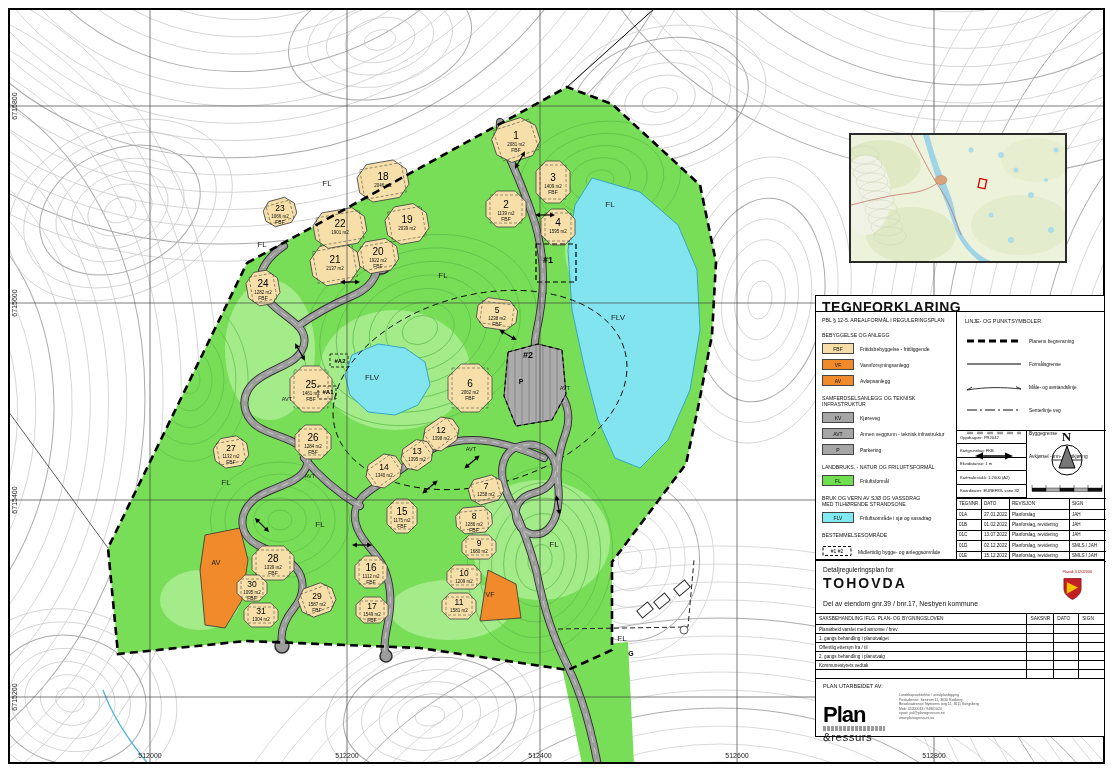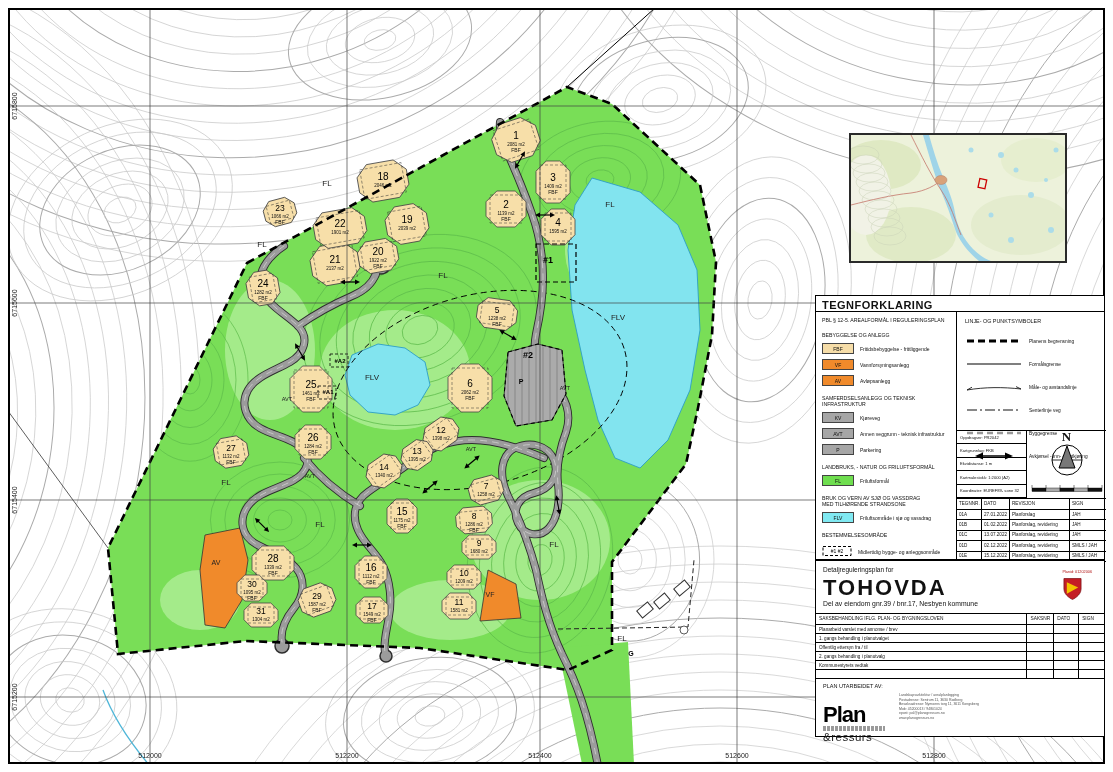--- a/index.html
+++ b/index.html
@@ -3,21 +3,21 @@
 <meta charset="utf-8">
 <style>
   html,body{margin:0;padding:0;background:#e8e8e8;}
   .sheet{position:relative;width:1113px;height:772px;background:#fff;overflow:hidden;
          font-family:"Liberation Sans","DejaVu Sans",sans-serif;color:#111;}
   .frame{position:absolute;left:8px;top:8px;width:1093px;height:752px;border:2px solid #000;overflow:hidden;}
   #map-svg{position:absolute;left:-10px;top:-10px;}
   .panel{position:absolute;background:#fff;border:1px solid #000;box-sizing:border-box;}
   
   .legend{left:815px;top:295px;width:290px;height:265px;}
-  .legend-header{height:16px;border-bottom:1px solid #000;font-size:11px;font-weight:bold;
+  .legend-header{height:16px;border-bottom:1px solid #000;font-size:14px;font-weight:bold;
                  letter-spacing:.5px;padding:3px 0 0 6px;box-sizing:border-box;}
   .legend-left{position:absolute;left:0;top:16px;width:140px;height:248px;padding:5px 2px 0 6px;box-sizing:border-box;}
   .lg-pbl{font-size:5.2px;margin-bottom:9px;}
   .lg-sec-head{font-size:5.2px;margin:9px 0 5px 0;white-space:pre-line;}
   .lg-row{display:flex;align-items:center;margin-bottom:5px;}
   .lg-swatch{width:30px;height:9px;border:1px solid #444;font-size:5px;display:flex;align-items:center;
              justify-content:center;margin-right:6px;flex:0 0 30px;}
   .lg-label{font-size:5px;}
   .lsym-box{position:absolute;left:140px;top:16px;width:150px;height:119px;border-left:1px solid #000;
             border-bottom:1px solid #000;box-sizing:border-box;padding:6px 0 0 8px;}
@@ -34,21 +34,21 @@
   .rev-table{position:absolute;left:140px;top:202px;width:150px;height:63px;border-left:1px solid #000;
              border-top:1px solid #000;box-sizing:border-box;font-size:4.6px;}
   .rev-row{display:flex;height:10.4px;border-bottom:1px solid #000;box-sizing:border-box;}
   .rev-row.hdr{height:11px;}
   .rev-c{border-right:1px solid #000;padding:1.5px 0 0 2px;box-sizing:border-box;overflow:hidden;}
   .rev-c1{width:25px;} .rev-c2{width:28px;} .rev-c3{width:60px;} .rev-c4{width:36px;border-right:none;}
   
   .title-block{left:815px;top:560px;width:290px;height:177px;}
   .tb-top{position:relative;height:52px;border-bottom:1px solid #000;}
   .tb-type{position:absolute;left:7px;top:5px;font-size:6.5px;}
-  .tb-title{position:absolute;left:7px;top:14px;font-size:22px;font-weight:bold;letter-spacing:2px;}
+  .tb-title{position:absolute;left:7px;top:14px;font-size:14px;font-weight:bold;letter-spacing:2px;}
   .tb-sub{position:absolute;left:7px;top:39px;font-size:6.8px;}
   .tb-planid{position:absolute;right:12px;top:9px;font-size:3.8px;color:#b01010;}
   .tb-shield{position:absolute;right:22px;top:16px;}
   .saks-hdr{display:flex;height:11px;border-bottom:1px solid #000;box-sizing:border-box;font-size:4.8px;}
   .saks-c{border-right:1px solid #000;padding:2px 0 0 3px;box-sizing:border-box;overflow:hidden;}
   .saks-main{width:213px;} .saks-sn{width:27px;} .saks-da{width:25px;} .saks-si{width:25px;border-right:none;}
   .saks-row{display:flex;height:9px;border-bottom:1px solid #000;box-sizing:border-box;font-size:4.6px;}
   .saks-row .saks-c{padding-top:1.5px;}
   .produced-label{font-size:5.5px;padding:4px 0 0 7px;}
   .logo-row{position:absolute;left:7px;top:128px;display:flex;align-items:flex-start;}

